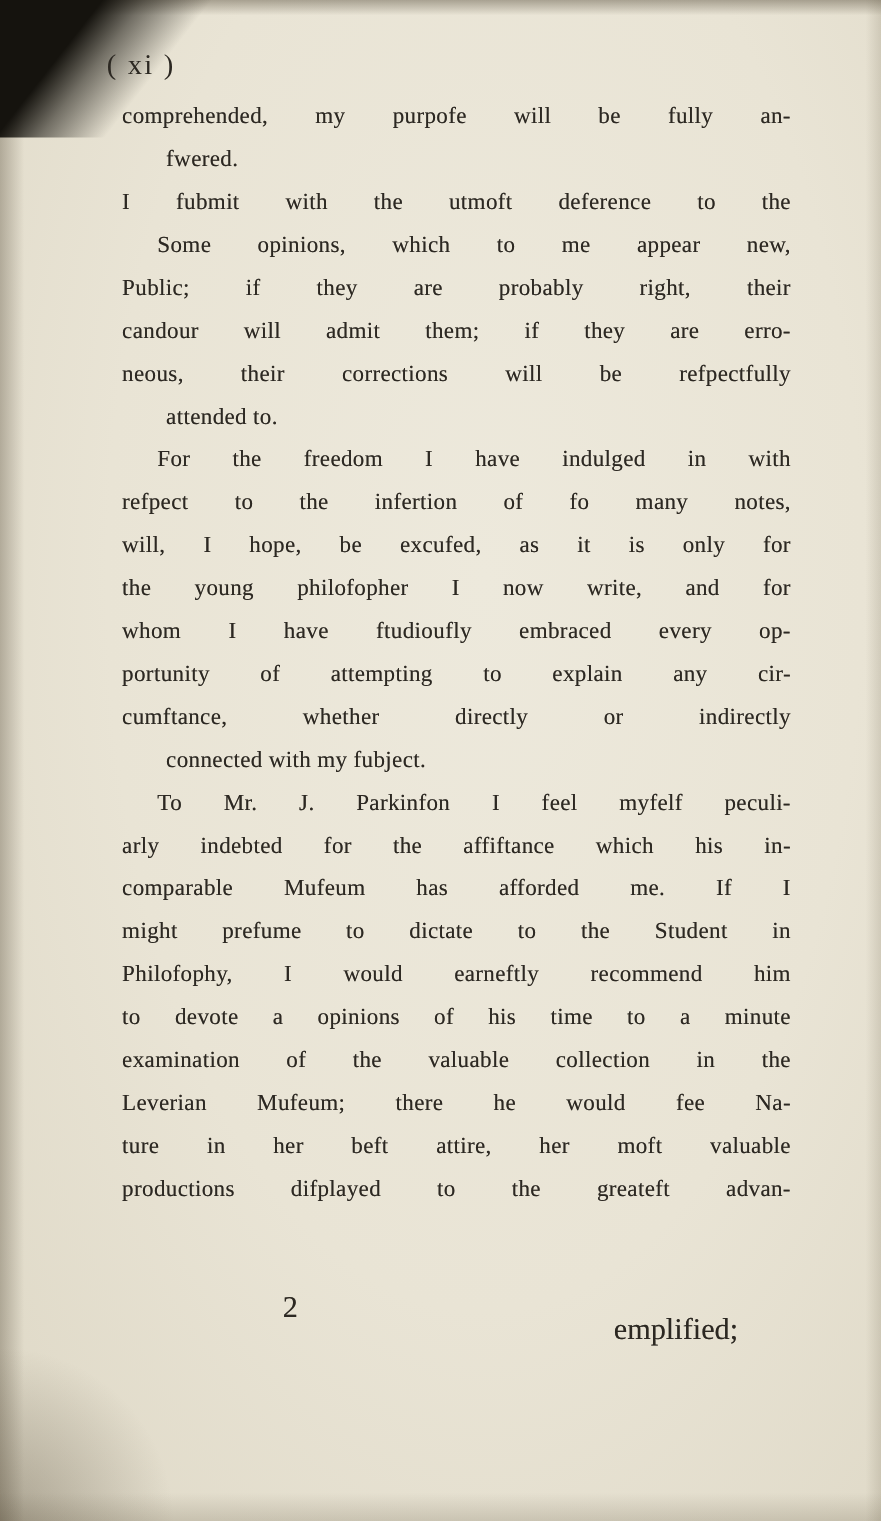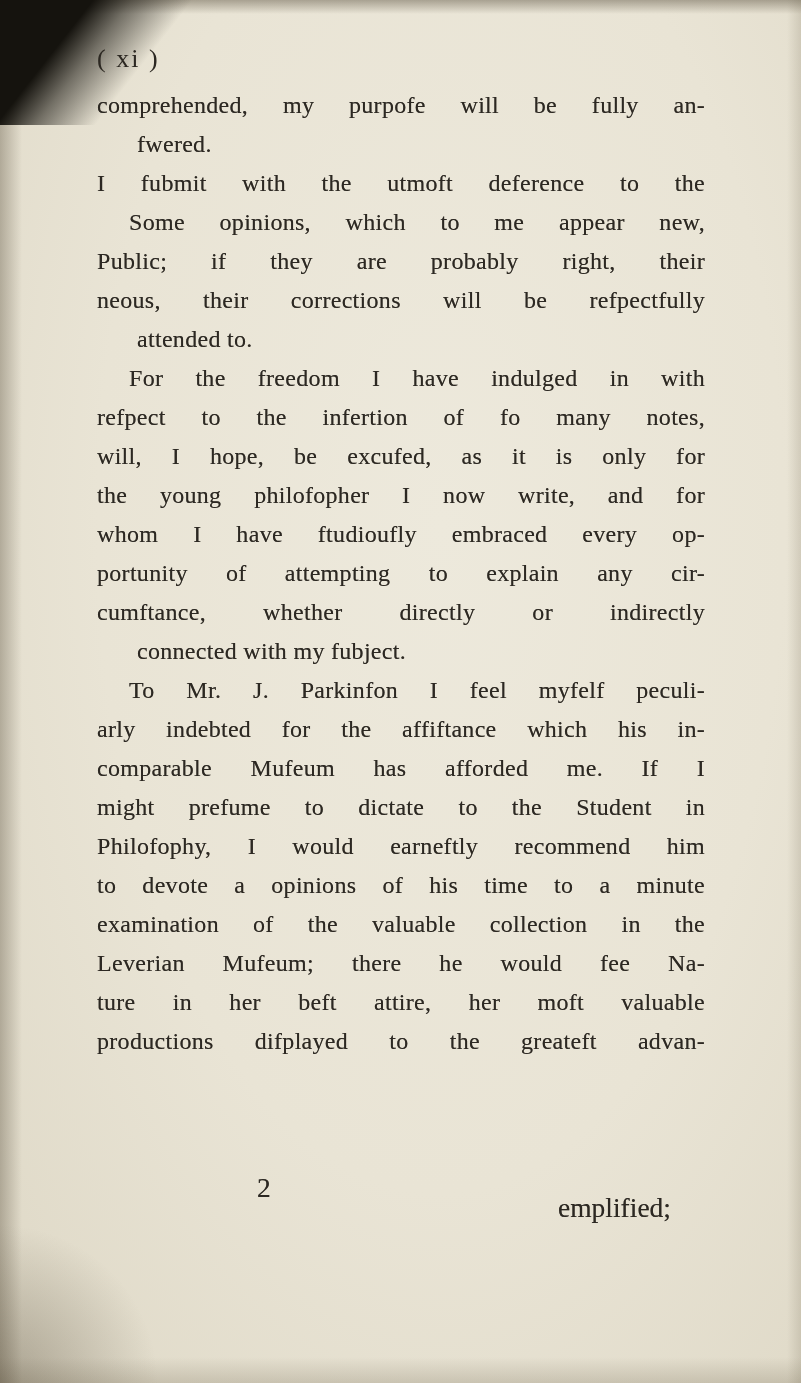--- a/index.html
+++ b/index.html
@@ -42,22 +42,22 @@
     position: absolute; bottom: 0; left: 0; width: 190px; height: 170px;
     background: radial-gradient(circle at 0% 100%, rgba(80,70,52,0.38), rgba(80,70,52,0) 62%);
   }
   
   .pagehead {
     position: absolute; top: 44px; left: 97px; width: 608px;
     text-align: left;
     font-size: 26px; letter-spacing: 2px;
   }
   .textblock {
-    position: absolute; top: 86px; left: 97px; width: 608px;
-    font-size: 24px; line-height: 39px;
+    position: absolute; top: 86px; left: 111px; width: 608px;
+    font-size: 21px; line-height: 39px;
     letter-spacing: 0.3px;
     text-shadow: 0 0 0.5px rgba(44,40,34,0.55);
   }
   .line { text-align: justify; text-align-last: justify; white-space: normal; }
   .line.final { text-align-last: left; margin-left: 40px; }
   .line.indent { text-indent: 32px; }
   .it { }
   .footline {
     position: absolute; top: 1172px; left: 97px; width: 608px; height: 40px;
     font-size: 27.5px;
@@ -78,20 +78,21 @@
   <div class="corner-bl"></div>
 
   <div class="pagehead">( xi )</div>
 
   <div class="textblock">
       <div class="line">comprehended, my purpofe will be fully an-</div>
       <div class="line final">fwered.</div>
       <div class="line">I fubmit with the utmoft deference to the</div>
       <div class="line indent">Some opinions, which to me appear new,</div>
       <div class="line">Public; if they are probably right, their</div>
+      <div class="line">candour will admit them; if they are erro-</div>
       <div class="line">neous, their corrections will be refpectfully</div>
       <div class="line final">attended to.</div>
       <div class="line indent">For the freedom I have indulged in with</div>
       <div class="line">refpect to the infertion of fo many notes,</div>
       <div class="line">will, I hope, be excufed, as it is only for</div>
       <div class="line">the young philofopher I now write, and for</div>
       <div class="line">whom I have ftudioufly embraced every op-</div>
       <div class="line">portunity of attempting to explain any cir-</div>
       <div class="line">cumftance, whether directly or indirectly</div>
       <div class="line final">connected with my fubject.</div>

